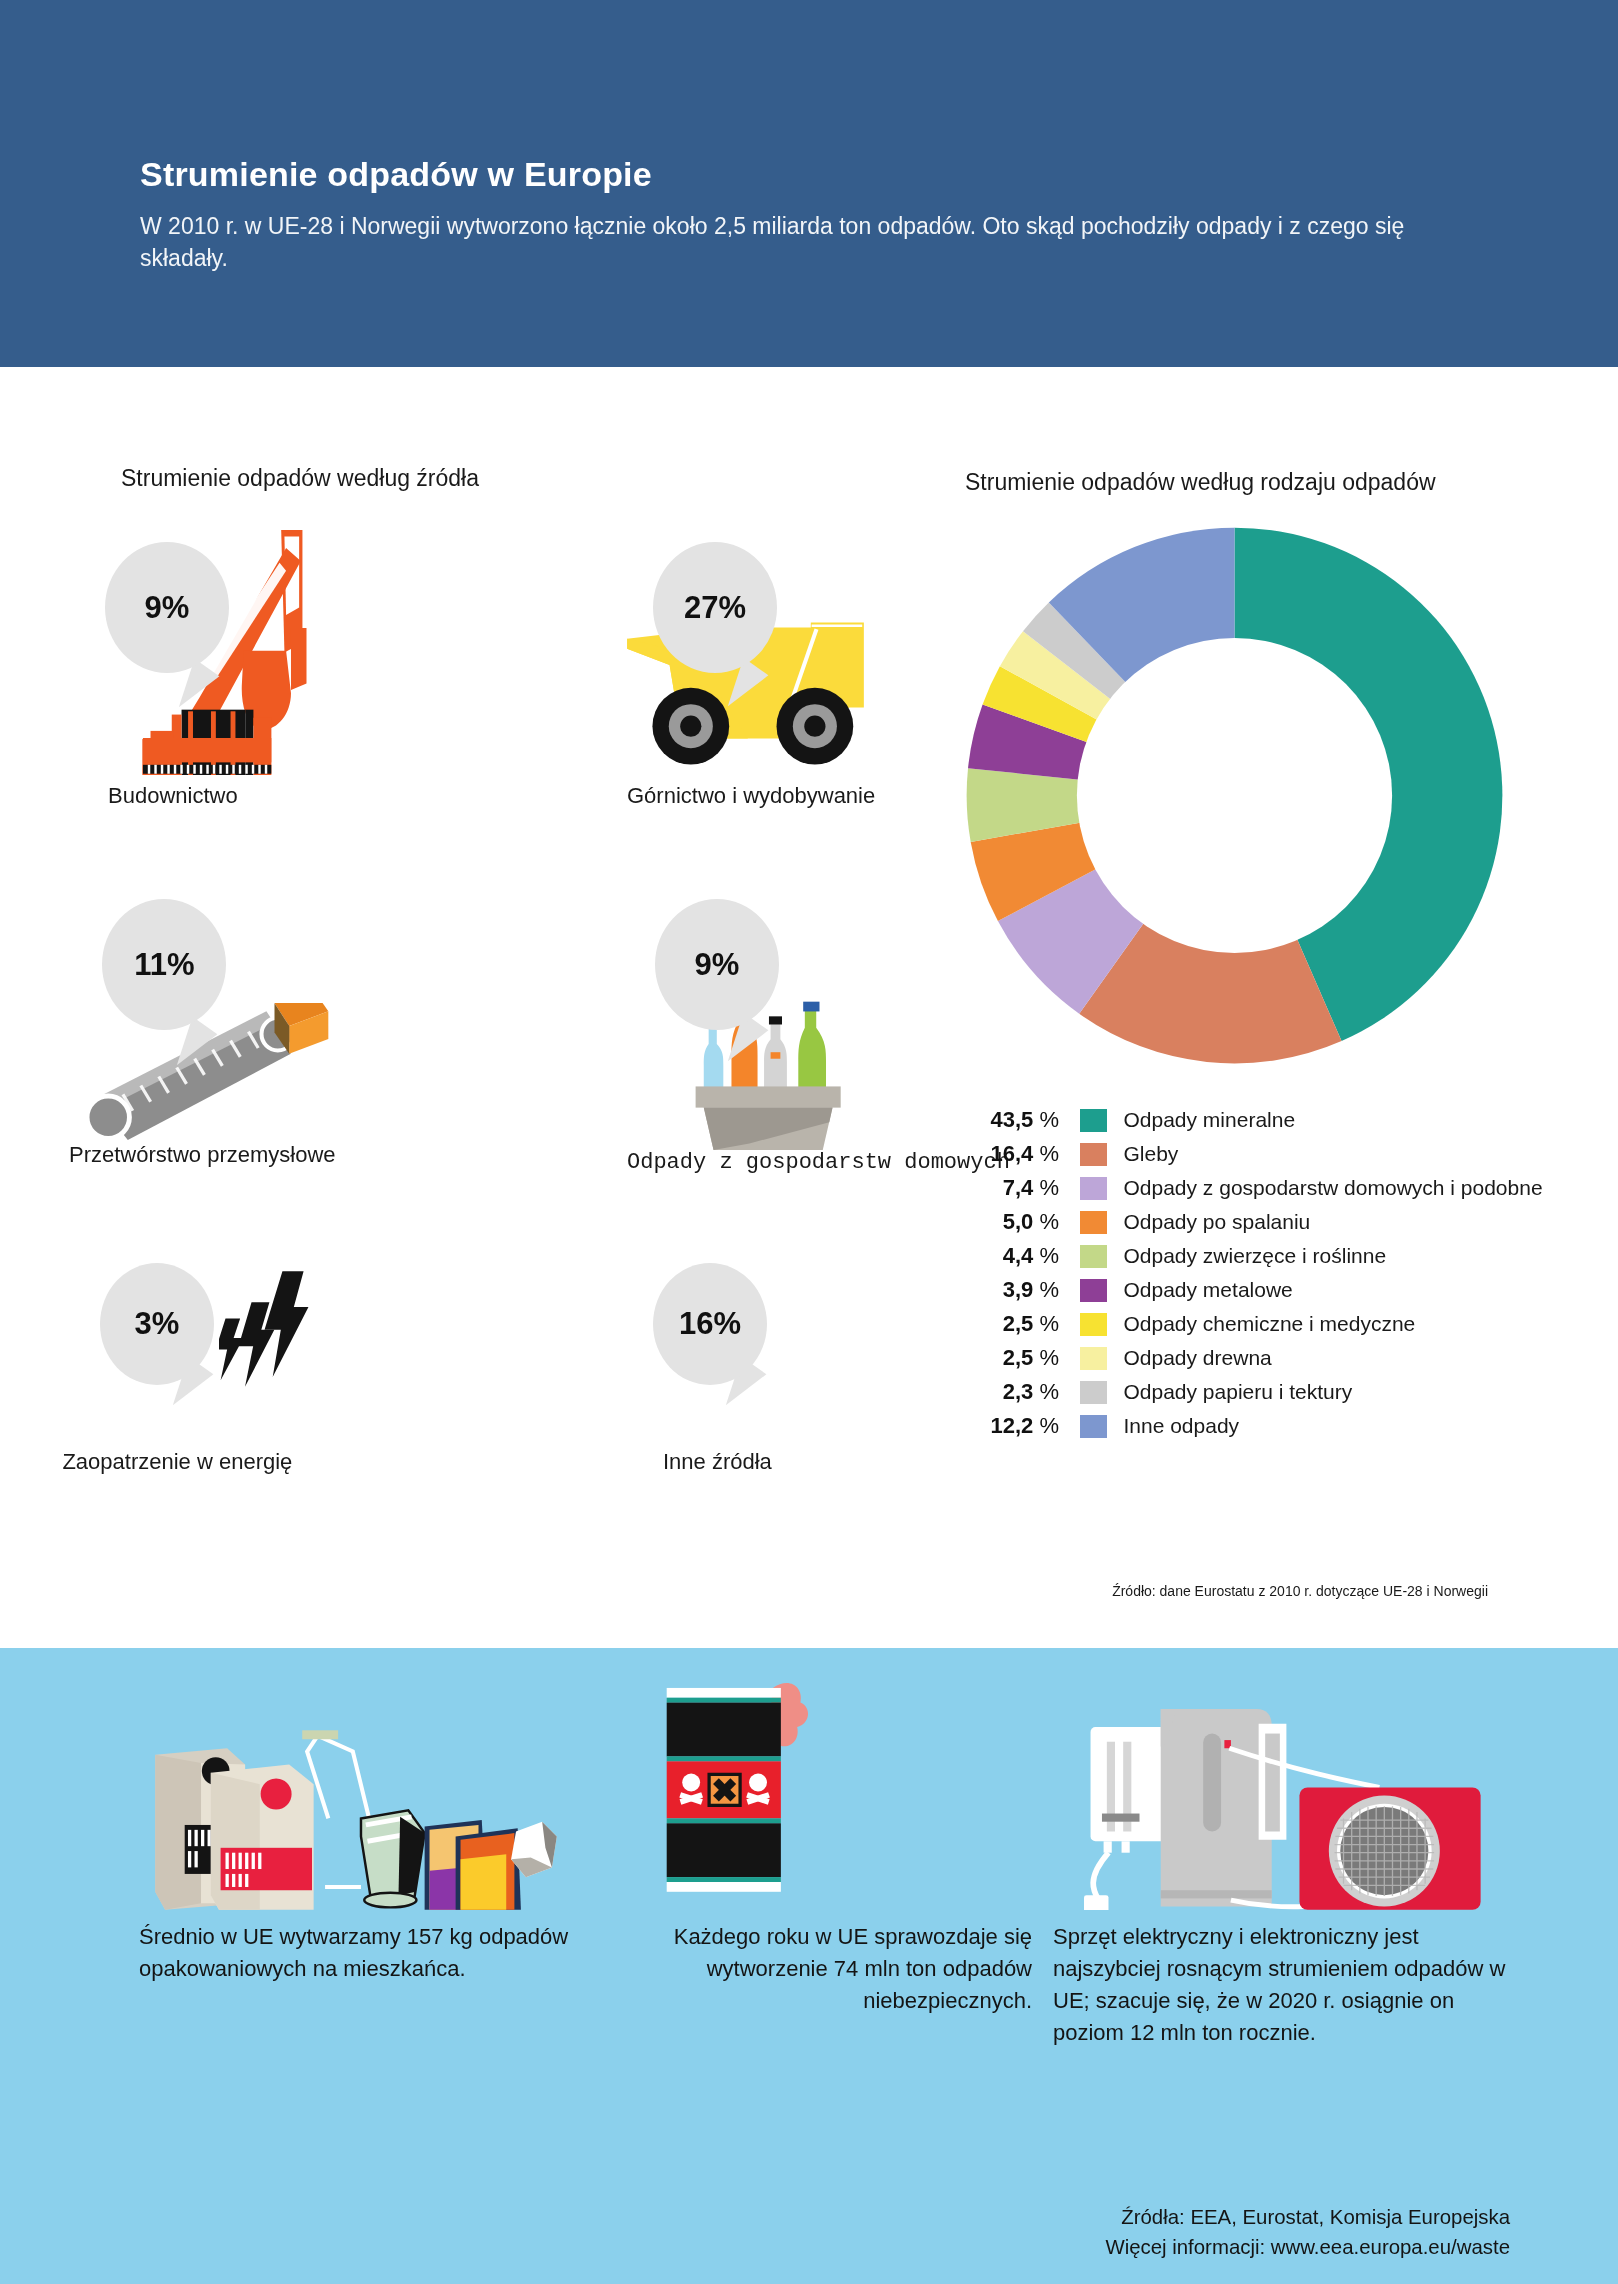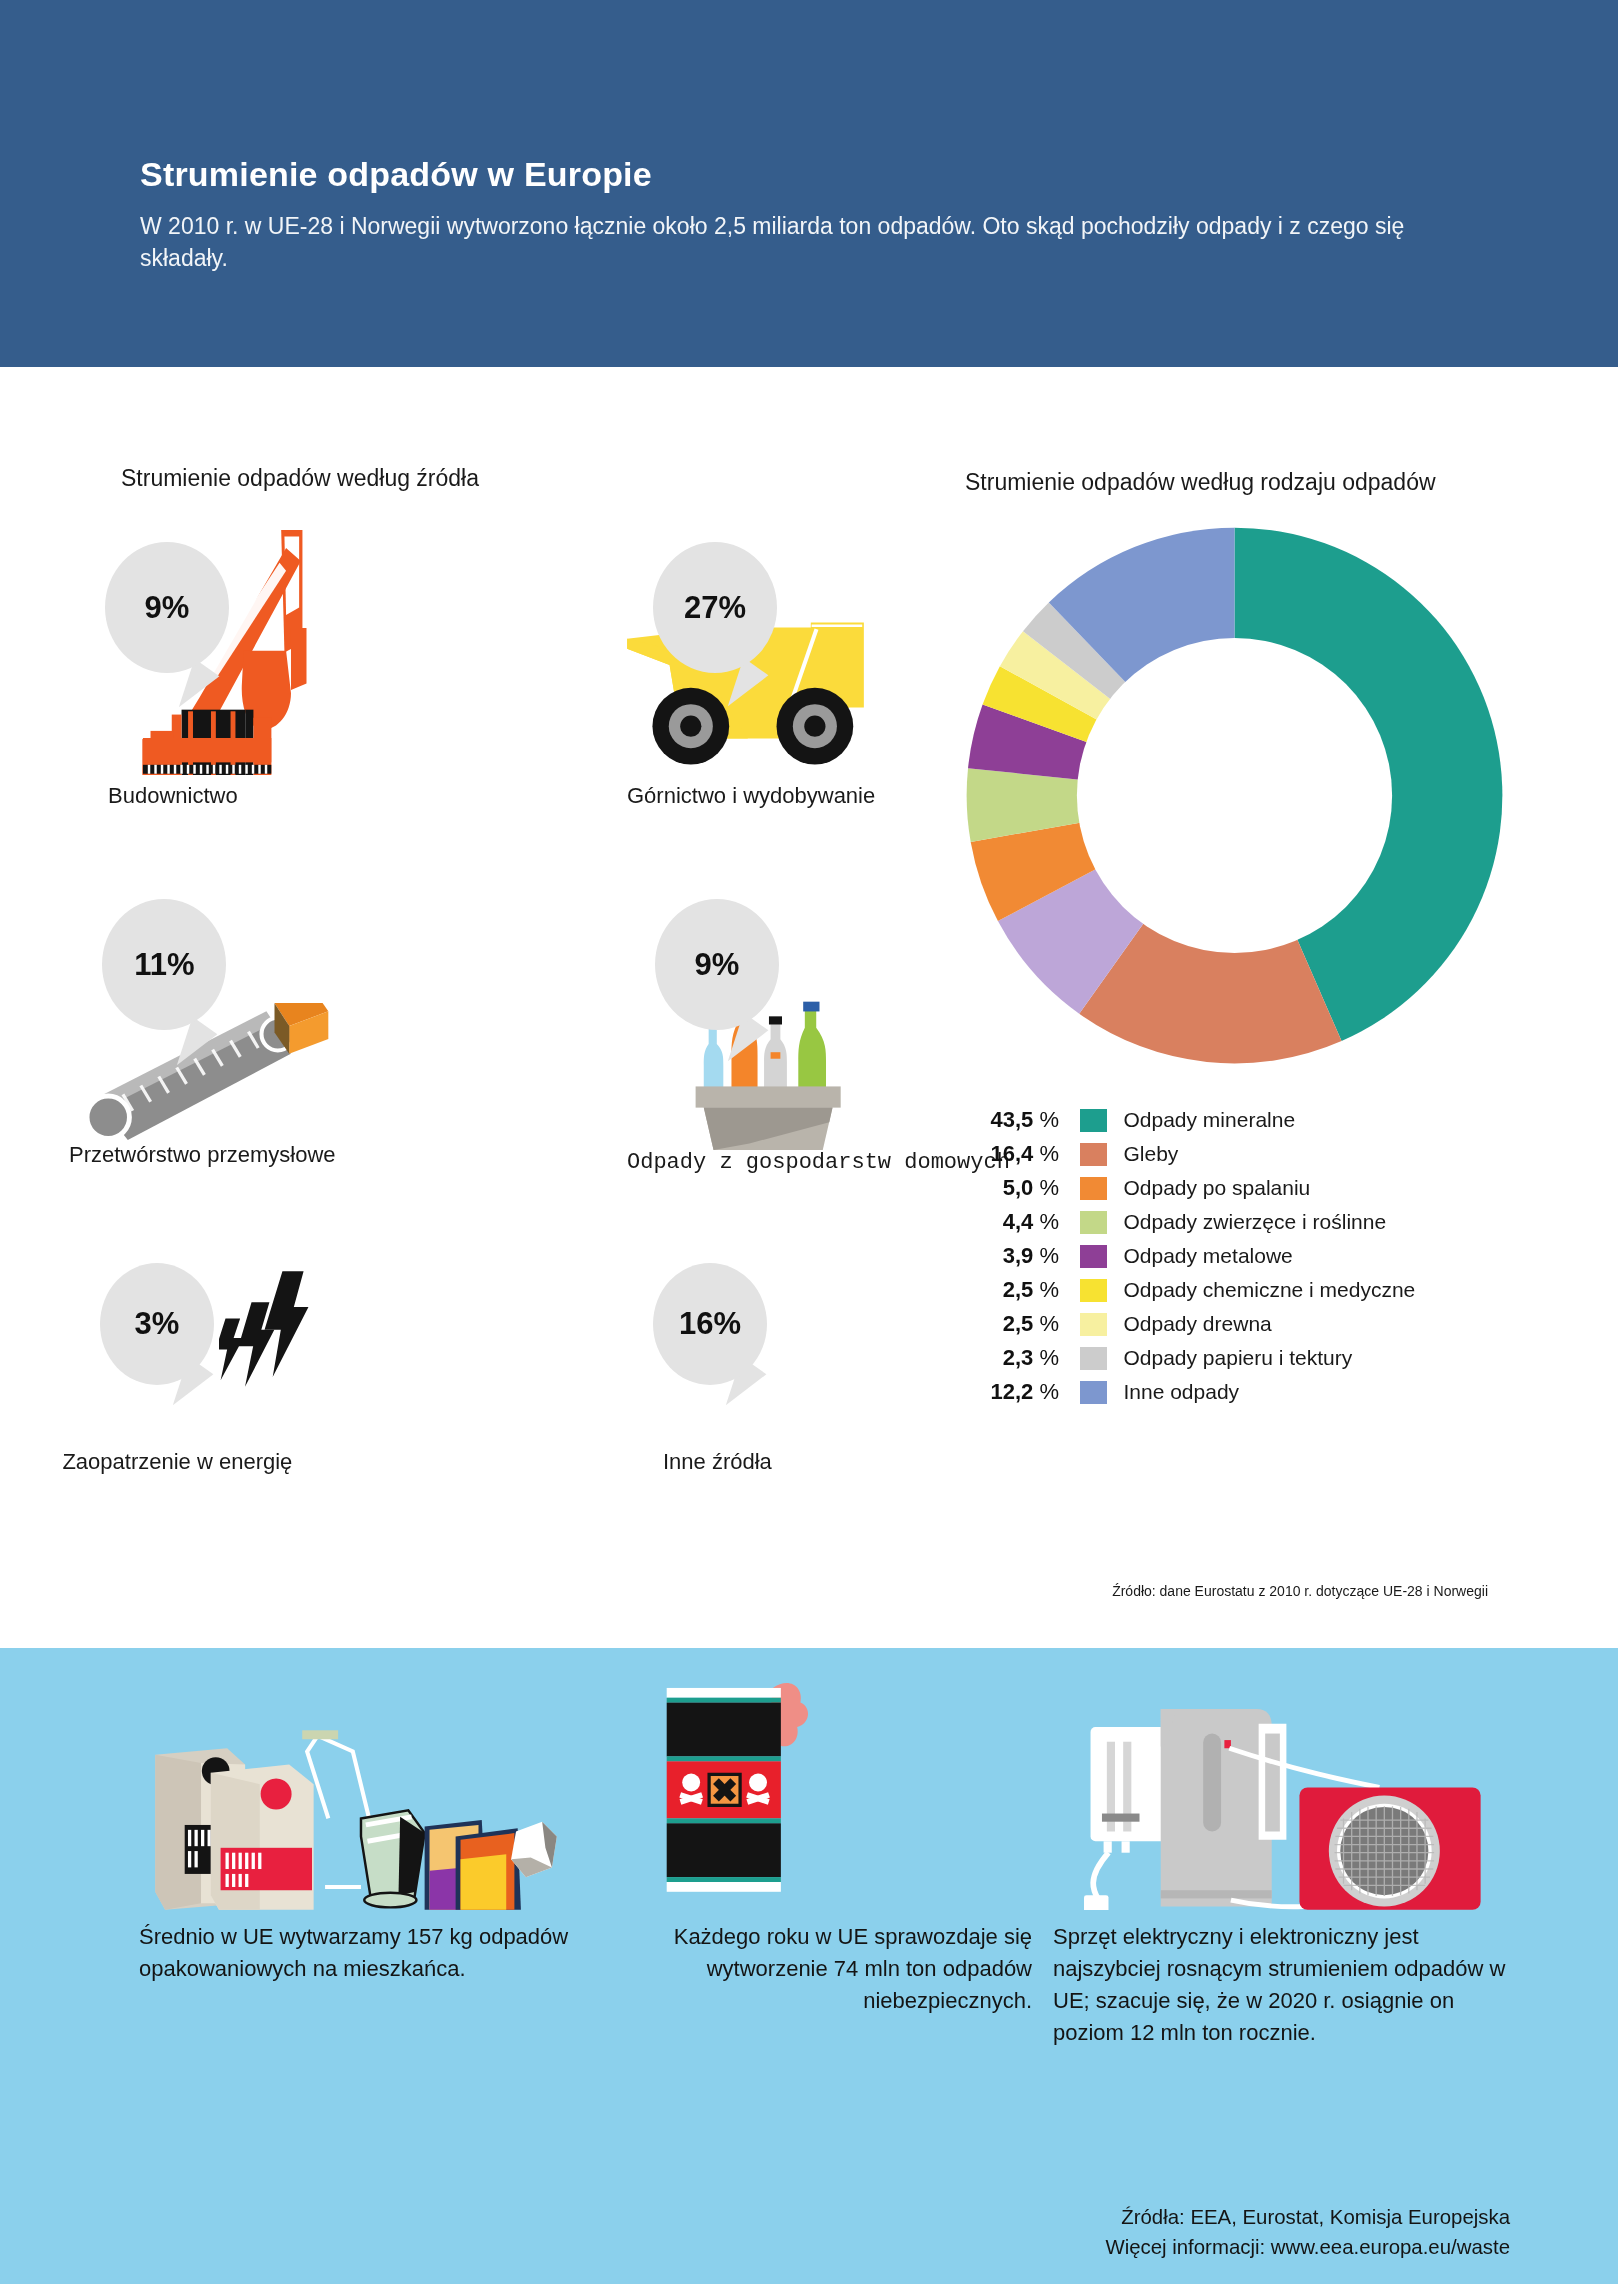--- a/index.html
+++ b/index.html
@@ -414,20 +414,25 @@
 <div id="legend">
     <div class="legend-row">
       <div class="legend-pct">43,5 <span class="unit">%</span></div>
       <div class="legend-swatch" style="background: rgb(29, 158, 142);"></div>
       <div class="legend-label">Odpady mineralne</div>
     </div>
     <div class="legend-row">
       <div class="legend-pct">16,4 <span class="unit">%</span></div>
       <div class="legend-swatch" style="background: rgb(217, 128, 95);"></div>
       <div class="legend-label">Gleby</div>
+    </div>
+    <div class="legend-row">
+      <div class="legend-pct">7,4 <span class="unit">%</span></div>
+      <div class="legend-swatch" style="background: rgb(189, 166, 216);"></div>
+      <div class="legend-label">Odpady z gospodarstw domowych i podobne</div>
     </div>
     <div class="legend-row">
       <div class="legend-pct">5,0 <span class="unit">%</span></div>
       <div class="legend-swatch" style="background: rgb(241, 138, 52);"></div>
       <div class="legend-label">Odpady po spalaniu</div>
     </div>
     <div class="legend-row">
       <div class="legend-pct">4,4 <span class="unit">%</span></div>
       <div class="legend-swatch" style="background: rgb(195, 216, 136);"></div>
       <div class="legend-label">Odpady zwierzęce i roślinne</div>

